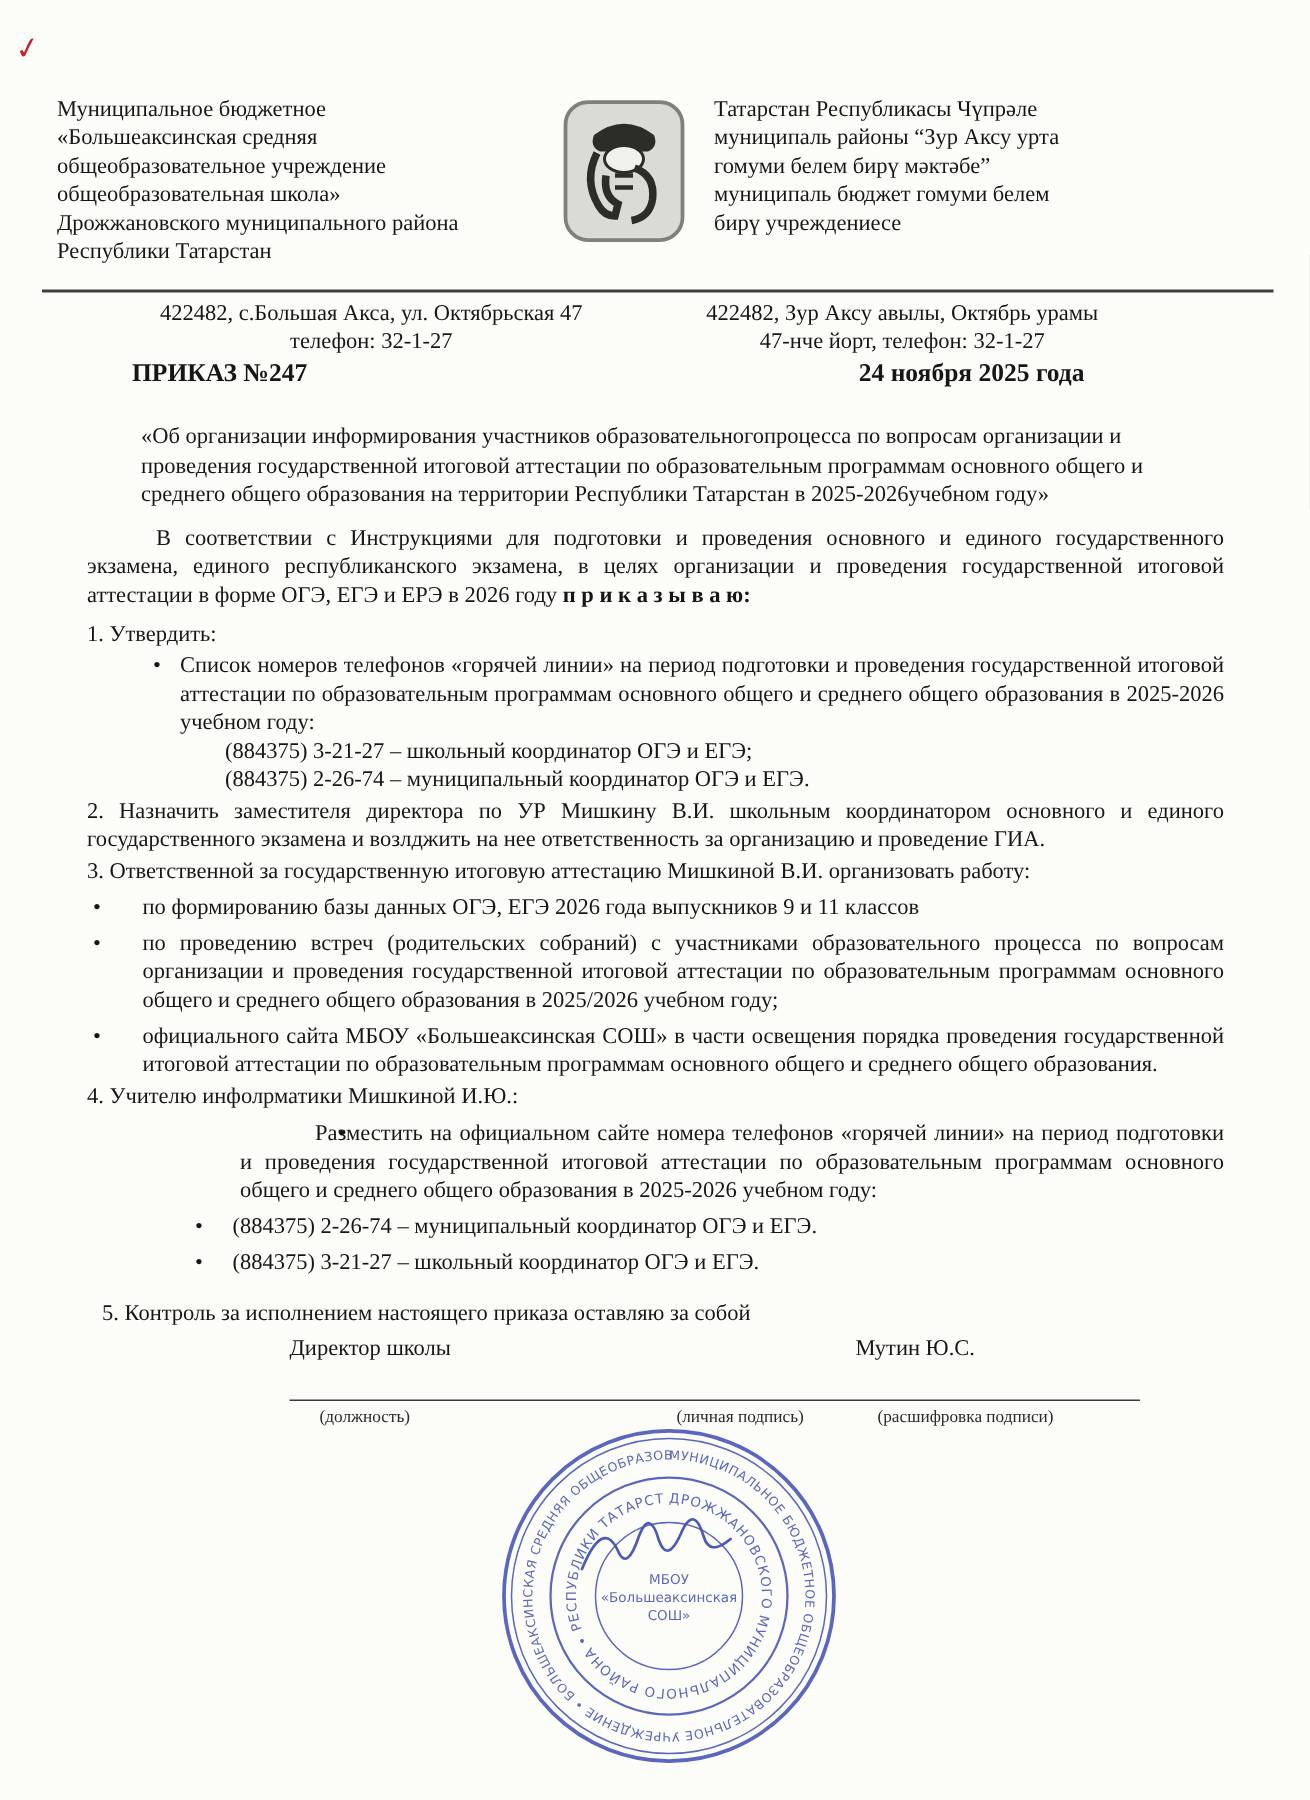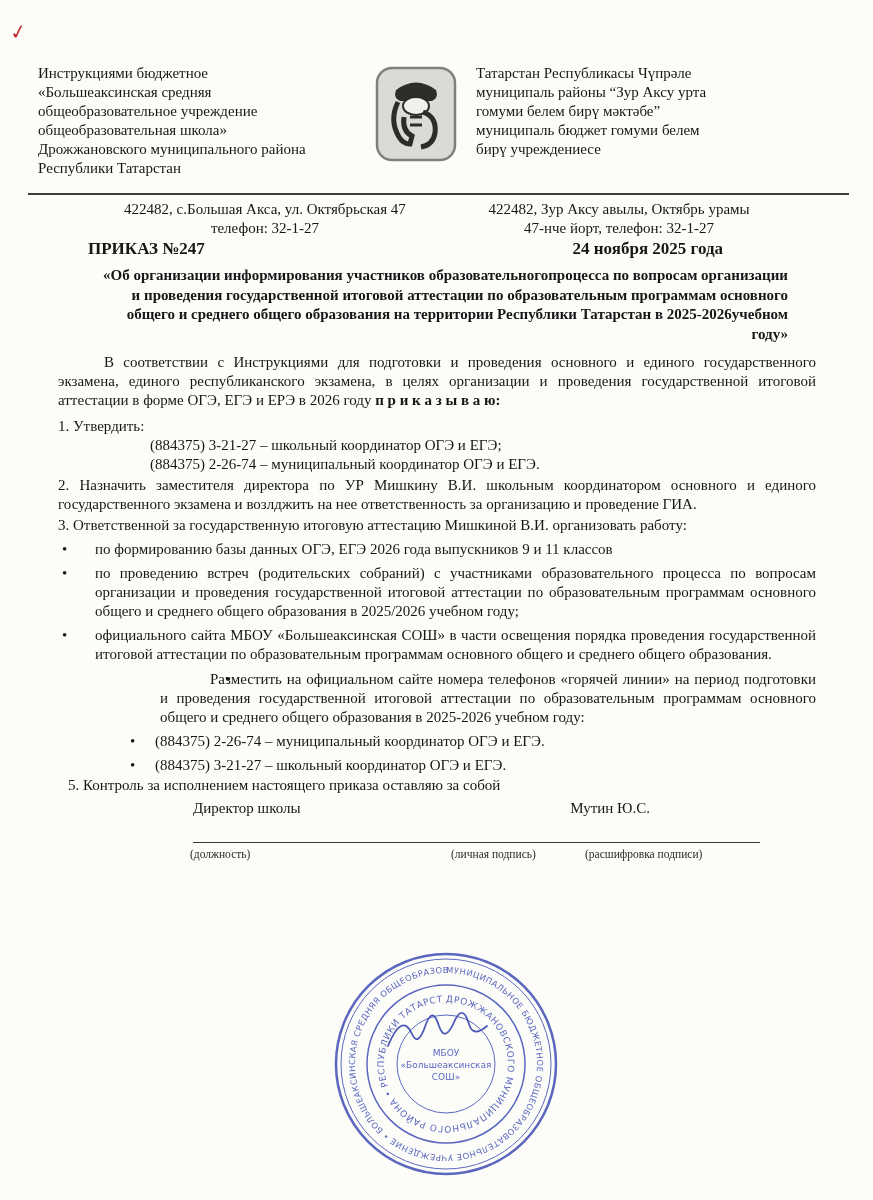--- a/index.html
+++ b/index.html
@@ -8,68 +8,68 @@
   .page{position:relative;width:873px;height:1200px;margin:0 auto;background:#fcfcf9;color:#161616;overflow:hidden}
   .red-mark{position:absolute;left:10px;top:20px;color:#c0262b;font-size:20px;font-weight:bold;transform:rotate(-10deg);font-family:"DejaVu Sans",sans-serif}
 
   .doc-header{display:flex;padding:64px 34px 0 38px;font-size:15px;line-height:19px}
   .org-ru{flex:0 0 322px}
   .emblem-wrap{flex:0 0 112px;display:flex;justify-content:center;align-items:flex-start;padding-top:2px}
   .org-tt{flex:1;padding-left:4px}
 
   .rule{margin:15px 24px 0 28px;border-bottom:2px solid #3d3d3d}
 
-  .contacts{display:flex;justify-content:flex-end;padding:5px 70px 0 60px;font-size:15px;line-height:19px}
+  .contacts{display:flex;justify-content:center;padding:5px 70px 0 60px;font-size:15px;line-height:19px}
   .contact-col{text-align:center}
   .contact-ru{width:340px}
   .contact-tt{width:368px}
 
   .order-row{display:flex;justify-content:space-between;padding:1px 150px 0 88px;font-weight:bold;font-size:17px;line-height:19px}
 
   .body{padding:0 57px 0 58px;font-size:15px;line-height:19px}
-  .title{font-weight:bold;text-align:right;margin:8px 28px 0 36px;line-height:19.5px}
+  .title{font-weight:normal;text-align:left;margin:24px 28px 0 36px;line-height:19.5px}
   .preamble{margin:9px 0 0 0;text-align:justify;text-indent:46px}
   .preamble b{white-space:nowrap}
 
   .p{margin:2px 0 0 0;text-align:justify}
   .p1{margin-top:7px}
   .p1-bullet{margin:2px 0 0 44px;padding-left:18px;position:relative;text-align:justify}
   .p1-bullet::before{content:"\2022";position:absolute;left:0;top:0}
   .phone-line{margin:0 0 0 92px}
   .p3-bullet{margin:5px 0 0 4px;padding-left:33px;position:relative;text-align:justify}
   .p3-bullet::before{content:"\2022";position:absolute;left:0;top:0}
   .p4-b1{margin:6px 0 0 102px;position:relative;text-indent:50px;text-align:justify}
   .p4-b1::before{content:"\2022";position:absolute;left:15px;top:0}
   .p4-phone{margin:5px 0 0 72px;padding-left:25px;position:relative}
   .p4-phone::before{content:"\2022";position:absolute;left:0;top:0}
-  .p5{margin:1px 0 0 10px}
+  .p5{margin:15px 0 0 10px}
 
   .sig-row{display:flex;margin:4px 166px 0 135px}
   .sig-name{margin-left:auto}
   .sig-line{margin:24px 56px 0 135px;border-bottom:1.5px solid #3a3a3a;height:0}
   .sig-labels{position:relative;height:18px;font-size:11.5px;color:#2a2a2a}
   .sig-labels span{position:absolute;top:2px}
-  .lbl-role{left:132px}
+  .lbl-role{left:155px}
   .lbl-sign{left:393px}
   .lbl-name{left:527px}
 
   .stamp{position:absolute;left:330px;top:948px;opacity:.88;z-index:3}
   .stamp text{font-family:"DejaVu Sans",sans-serif}
   .handsign{position:absolute;left:380px;top:1004px;z-index:2;opacity:.9}
 </style>
 </head>
 <body>
 
 <div class="page">
 
   <div class="red-mark">✓</div>
 
   <header class="doc-header">
     <div class="org-ru">
-      <div>Инструкциями бюджетное</div>
+      <div>Муниципальное бюджетное</div>
       <div>«Большеаксинская средняя</div>
       <div>общеобразовательное учреждение</div>
       <div>общеобразовательная школа»</div>
       <div>Дрожжановского муниципального  района</div>
       <div>Республики Татарстан</div>
     </div>
     <div class="emblem-wrap">
       <svg width="82" height="96" viewBox="0 0 82 96">
         <rect x="2" y="2" width="78" height="92" rx="15" fill="#dbdbd6" stroke="#80807b" stroke-width="2.5"></rect>
         <path d="M21 24 q20 -15 40 0 q3 8 -4 11 l-32 0 q-7 -3 -4 -11 z" fill="#2c2c29"></path>
@@ -105,30 +105,32 @@
     <div>ПРИКАЗ №247</div>
     <div>24 ноября 2025 года</div>
   </div>
 
   <div class="body">
     <div class="title">«Об организации информирования участников образовательногопроцесса по вопросам организации и проведения государственной итоговой аттестации по образовательным программам основного общего и среднего общего образования на территории Республики Татарстан в 2025-2026учебном году»</div>
 
     <p class="preamble"><span>В соответствии с Инструкциями для подготовки и проведения основного и единого государственного экзамена, единого республиканского экзамена, в целях организации и проведения государственной итоговой аттестации в форме ОГЭ, ЕГЭ и ЕРЭ в 2026 году  </span><b>п р и к а з ы в а ю:</b></p>
 
     <div class="p p1">1.  Утвердить:</div>
+    <div class="p1-bullet">Список номеров телефонов «горячей линии» на период подготовки и проведения государственной итоговой аттестации по образовательным программам основного общего и среднего общего образования в 2025-2026 учебном году:</div>
     <div class="phone-line">(884375) 3-21-27 – школьный координатор ОГЭ и ЕГЭ;</div>
     <div class="phone-line">(884375) 2-26-74 – муниципальный координатор ОГЭ и ЕГЭ.</div>
 
     <div class="p">2. Назначить заместителя директора по УР Мишкину В.И. школьным координатором основного и единого государственного экзамена и возлджить на нее ответственность за организацию и проведение ГИА.</div>
     <div class="p">3. Ответственной за государственную итоговую аттестацию Мишкиной В.И. организовать работу:</div>
 
     <div class="p3-bullet">по формированию базы данных ОГЭ, ЕГЭ  2026 года выпускников 9 и 11 классов</div>
     <div class="p3-bullet">по проведению встреч (родительских собраний) с участниками образовательного процесса по вопросам организации и проведения государственной итоговой аттестации по образовательным программам основного общего и среднего общего образования в 2025/2026 учебном году;</div>
     <div class="p3-bullet">официального сайта МБОУ «Большеаксинская СОШ» в части  освещения порядка проведения государственной итоговой аттестации по образовательным программам основного общего и среднего общего образования.</div>
 
+    <div class="p">4. Учителю инфолрматики Мишкиной И.Ю.:</div>
     <div class="p4-b1">Разместить на официальном сайте номера телефонов «горячей линии» на период подготовки и проведения государственной итоговой аттестации по образовательным программам основного общего и среднего общего образования в 2025-2026 учебном году:</div>
     <div class="p4-phone">(884375) 2-26-74 – муниципальный координатор ОГЭ и ЕГЭ.</div>
     <div class="p4-phone">(884375) 3-21-27 – школьный координатор ОГЭ и ЕГЭ.</div>
 
     <div class="p p5">5.  Контроль за исполнением настоящего приказа оставляю за собой</div>
 
     <div class="sig-row">
       <span>Директор школы</span>
       <span class="sig-name">Мутин Ю.С.</span>
     </div>

